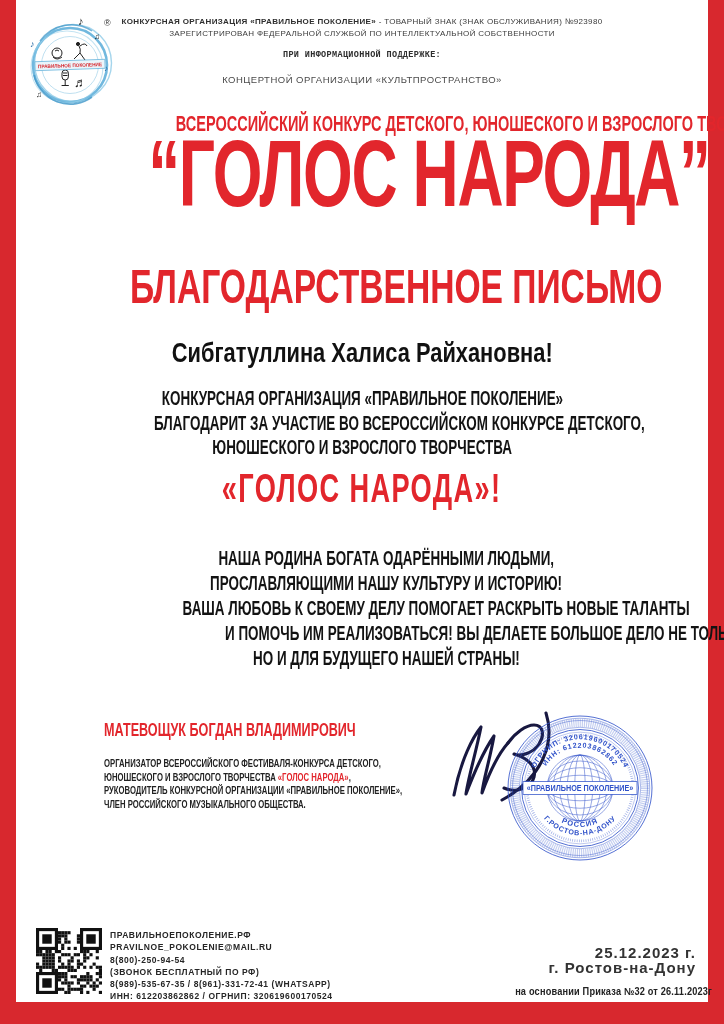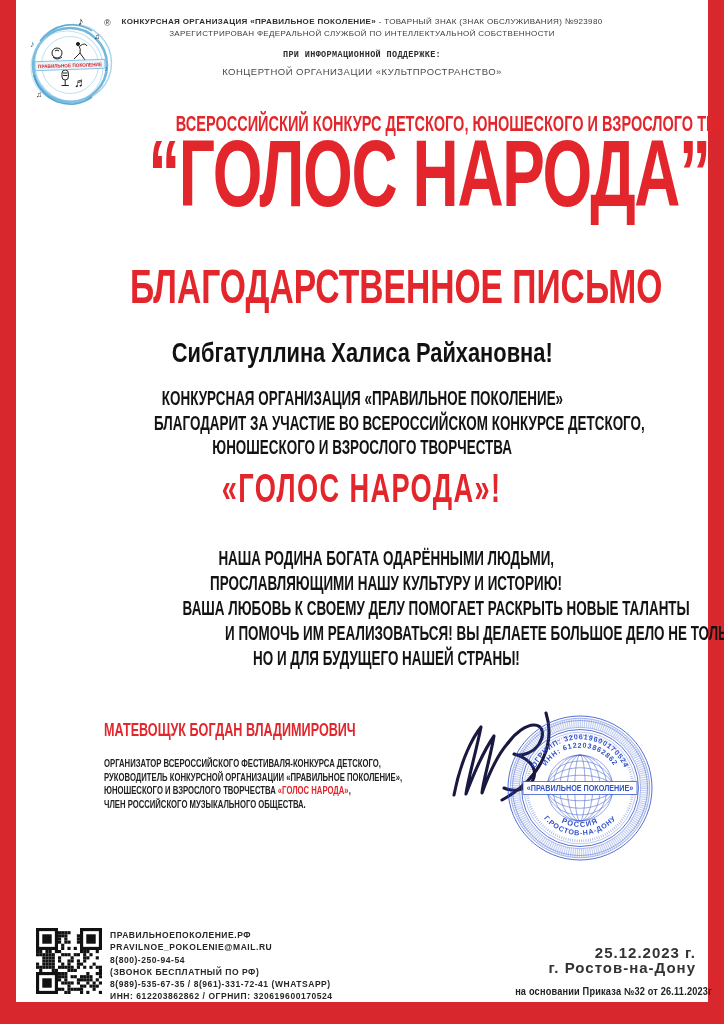--- a/index.html
+++ b/index.html
@@ -22,21 +22,21 @@
 
   .abs{position:absolute;}
   .cline{position:absolute;left:16px;width:692px;text-align:center;}
   .cond{display:inline-block;white-space:nowrap;transform-origin:50% 50%;}
   .cond-l{display:inline-block;white-space:nowrap;transform-origin:0 50%;}
 
   
   .hdr{top:16px;font-size:8px;letter-spacing:.35px;color:#3a3a3a;line-height:12px;}
   .hdr .b{font-weight:bold;color:#2e2e2e;}
   .hdr-support{margin-top:9px;font-weight:bold;font-size:8.5px;color:#2e2e2e;font-family:Liberation Mono, monospace;}
-  .hdr-org{margin-top:5px;font-size:9.5px;letter-spacing:.5px;color:#4a4a4a;}
+  .hdr-org{margin-top:13px;font-size:9.5px;letter-spacing:.5px;color:#4a4a4a;}
 
   
   .contest-line{top:111px;color:var(--red);font-weight:bold;font-size:22px;}
   .contest-line .cond{transform:scaleX(.66);}
   .big-title{top:127px;color:var(--red);font-weight:bold;font-size:94px;line-height:1;}
   .big-title .cond{transform:scaleX(.68);letter-spacing:-2px;}
   .doc-type{top:263px;color:var(--red);font-weight:bold;font-size:48px;line-height:1;}
   .doc-type .cond{transform:scaleX(.70);}
 
   .recipient{top:337px;font-weight:bold;font-size:28px;color:#111;}
@@ -132,22 +132,22 @@
     <div><span class="cond">НАША РОДИНА БОГАТА ОДАРЁННЫМИ ЛЮДЬМИ,</span></div>
     <div><span class="cond">ПРОСЛАВЛЯЮЩИМИ НАШУ КУЛЬТУРУ И ИСТОРИЮ!</span></div>
     <div><span class="cond">ВАША ЛЮБОВЬ К СВОЕМУ ДЕЛУ ПОМОГАЕТ РАСКРЫТЬ НОВЫЕ ТАЛАНТЫ</span></div>
     <div><span class="cond">И ПОМОЧЬ ИМ РЕАЛИЗОВАТЬСЯ! ВЫ ДЕЛАЕТЕ БОЛЬШОЕ ДЕЛО НЕ ТОЛЬКО ДЛЯ НАСТОЯЩЕГО,</span></div>
     <div><span class="cond">НО И ДЛЯ БУДУЩЕГО НАШЕЙ СТРАНЫ!</span></div>
   </div>
 
   <div class="abs signer-name"><span class="cond-l">МАТЕВОЩУК БОГДАН ВЛАДИМИРОВИЧ</span></div>
   <div class="abs signer-roles">
     <div><span class="cond-l">ОРГАНИЗАТОР ВСЕРОССИЙСКОГО ФЕСТИВАЛЯ-КОНКУРСА ДЕТСКОГО,</span></div>
+    <div><span class="cond-l"><span>ЮНОШЕСКОГО И ВЗРОСЛОГО ТВОРЧЕСТВА </span><span class="red">«ГОЛОС НАРОДА»</span><span>,</span></span></div>
     <div><span class="cond-l">РУКОВОДИТЕЛЬ КОНКУРСНОЙ ОРГАНИЗАЦИИ «ПРАВИЛЬНОЕ ПОКОЛЕНИЕ»,</span></div>
-    <div><span class="cond-l"><span>ЮНОШЕСКОГО И ВЗРОСЛОГО ТВОРЧЕСТВА </span><span class="red">«ГОЛОС НАРОДА»</span><span>,</span></span></div>
     <div><span class="cond-l">ЧЛЕН РОССИЙСКОГО МУЗЫКАЛЬНОГО ОБЩЕСТВА.</span></div>
   </div>
 
   <div class="abs" style="left:438px;top:697px;">
     <svg width="140" height="125" viewBox="0 0 140 125">
       <g fill="none" stroke="#181840" stroke-width="3.1" stroke-linecap="round" stroke-linejoin="round">
         <path d="M16,98 C23,62 35,40 43,30 C38,55 30,82 28,97 C39,68 49,49 56,39 C52,62 45,84 44,96 C53,71 62,55 70,46"></path>
         <path d="M70,46 C77,36 88,28 96,28 C105,28 107,38 101,47 C95,56 83,60 76,57 C87,60 99,68 96,80 C93,92 78,96 66,91"></path>
         <path d="M108,16 C117,44 106,80 64,103"></path>
       </g>

